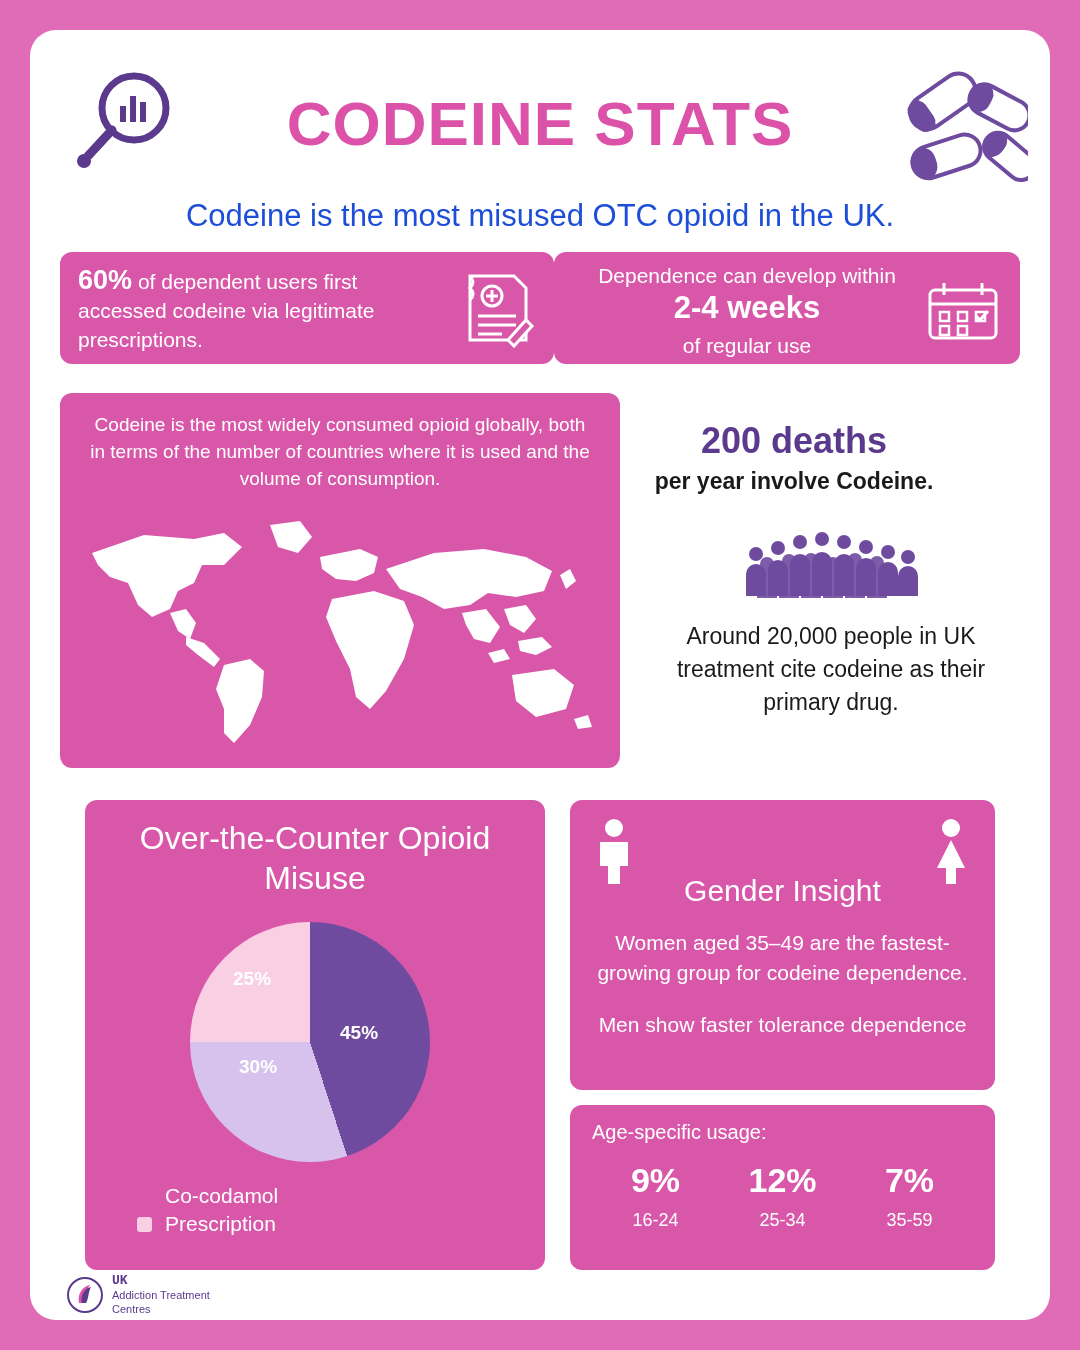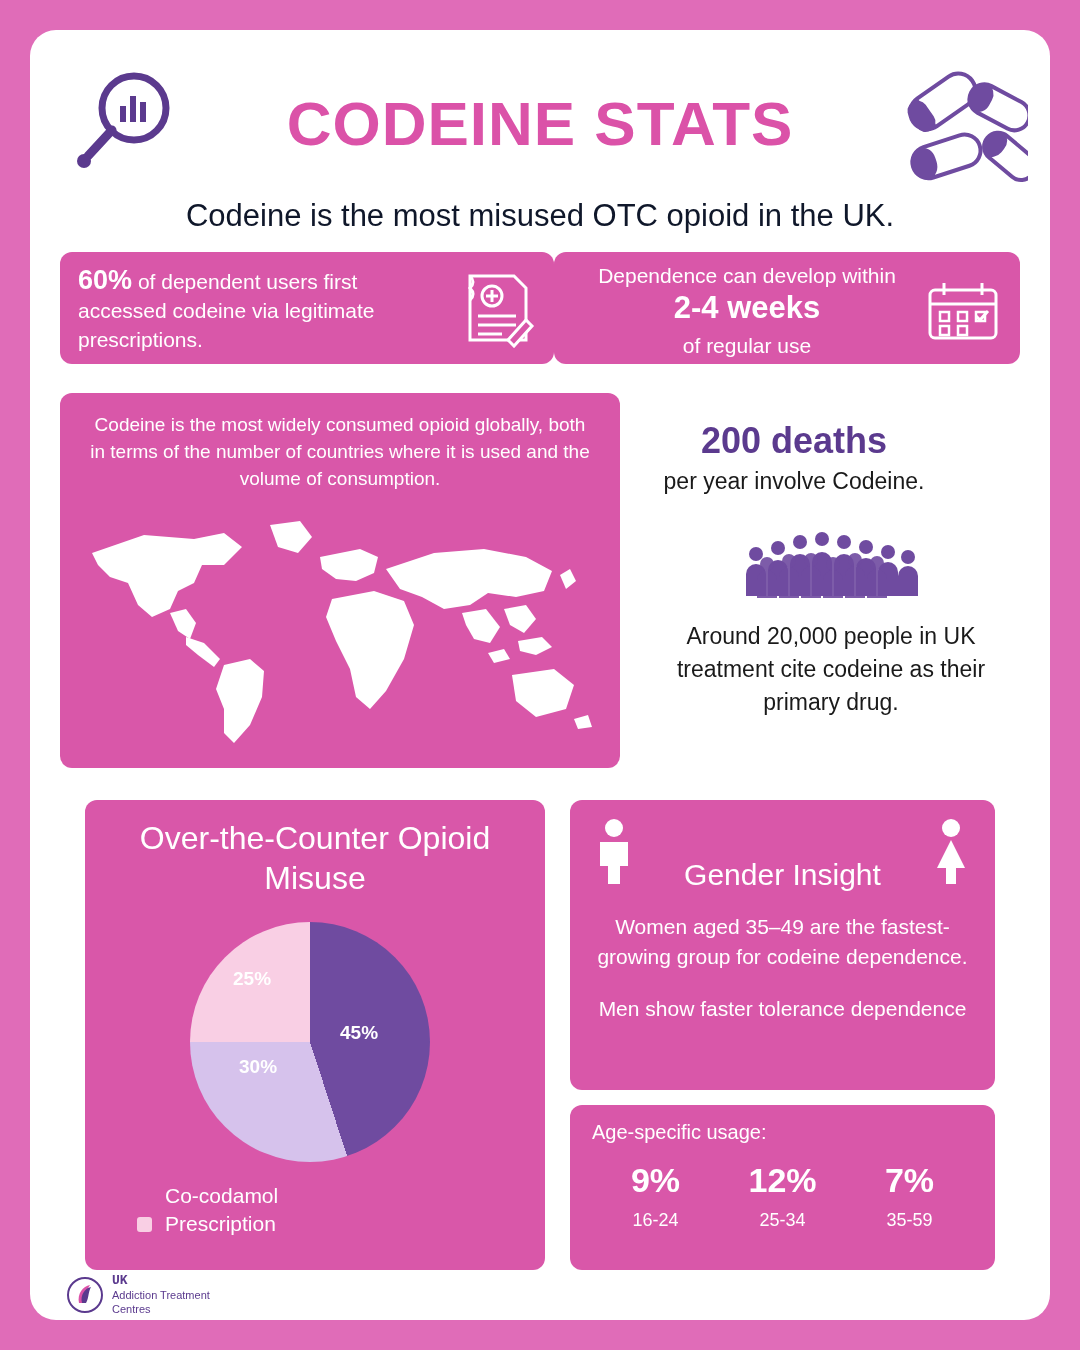--- a/index.html
+++ b/index.html
@@ -36,21 +36,21 @@
     font-size: 62px;
     font-weight: bold;
     color: #db52a8;
     letter-spacing: 1px;
   }
   .subtitle {
     position: absolute;
     left: 0; top: 168px; width: 1020px;
     text-align: center;
     font-size: 31px;
-    color: #0f172a;
+    color: #1d4ed8;
   }
   .magnifier {
     position: absolute;
     left: 42px; top: 38px;
     width: 110px; height: 110px;
   }
   .pills-icon {
     position: absolute;
     right: 22px; top: 40px;
     width: 140px; height: 115px;
@@ -137,20 +137,21 @@
   }
   .deaths-num {
     font-size: 36px;
     font-weight: bold;
     color: #5b3a8e;
   }
   .deaths-sub {
     font-size: 23px;
     color: #1a1a1a;
     margin-top: 6px;
+    font-weight: bold;
   }
   .crowd-icon {
     position: absolute;
     left: 712px; top: 500px;
     width: 180px; height: 70px;
   }
   .treatment-text {
     position: absolute;
     left: 610px; top: 590px; width: 382px;
     text-align: center;
@@ -200,21 +201,21 @@
     width: 15px; height: 15px;
     border-radius: 3px;
     margin-right: 13px;
     flex: none;
   }
   .legend-row .lbl { line-height: 26px; }
 
   
   #card-gender {
     left: 540px; top: 770px; width: 425px; height: 290px;
-    padding: 14px 24px;
+    padding: 30px 24px;
   }
   #card-gender .g-title {
     font-size: 30px;
     text-align: center;
     margin-top: 44px;
   }
   #card-gender .g-body {
     font-size: 21px;
     line-height: 30px;
     text-align: center;

